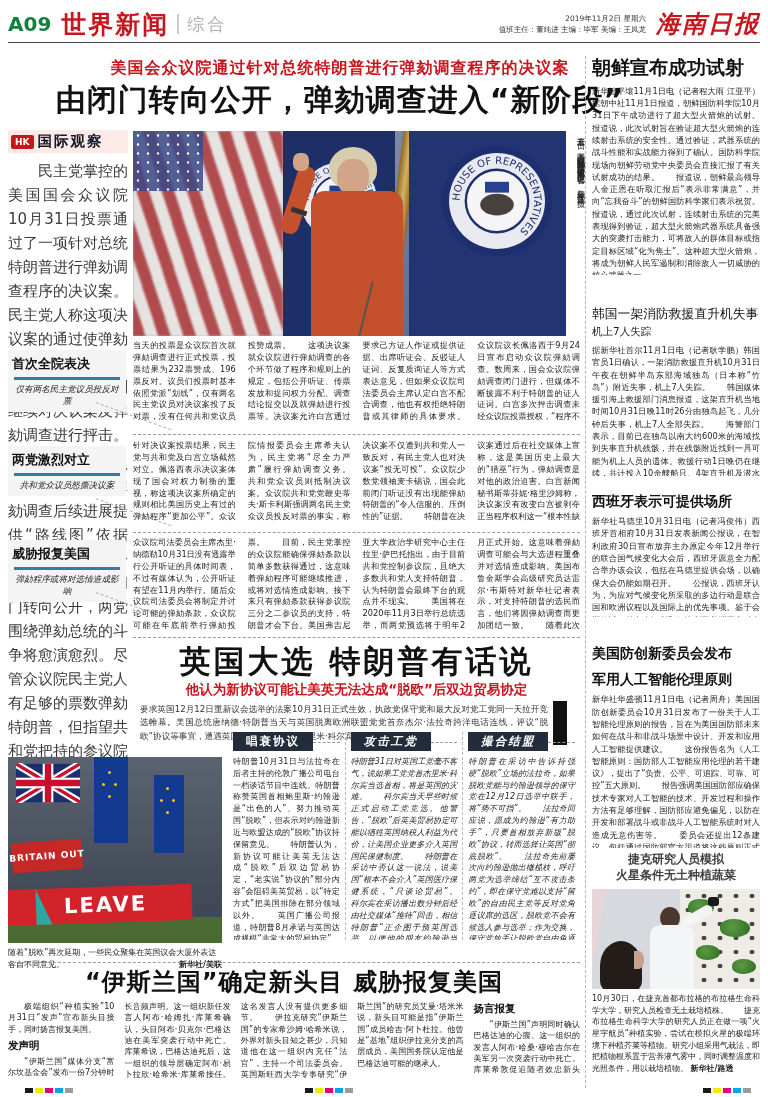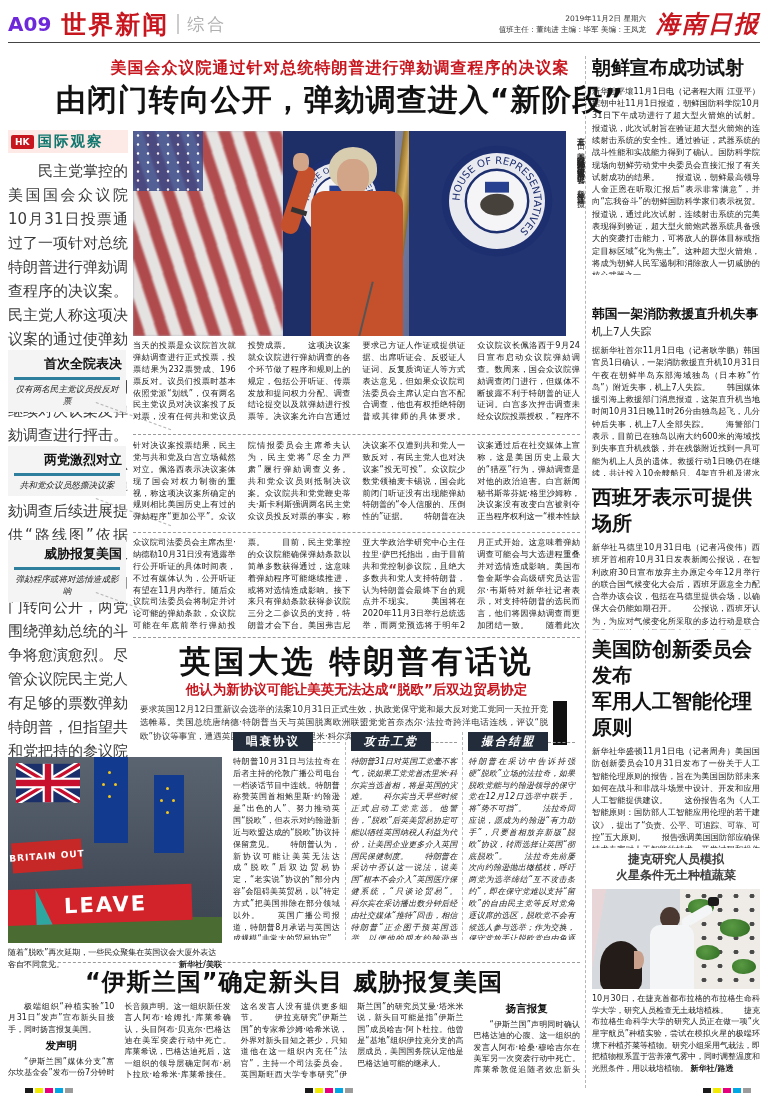--- a/index.html
+++ b/index.html
@@ -1,42 +1,42 @@
 <!DOCTYPE html>
 <html><head>
 <meta charset="utf-8">
 <style>
   html,body{margin:0;padding:0;background:#e9e9e9;}
   .page{position:relative;width:768px;height:1097px;background:#fff;margin:0 auto;overflow:hidden;
         font-family:"DejaVu Sans","Liberation Sans",sans-serif;color:#222;}
   
   .hdr{position:absolute;left:8px;top:6px;width:752px;height:36px;border-bottom:1px solid #444;
        display:flex;align-items:center;}
-  .hdr-page{color:#6d28d9;font-size:20px;font-weight:bold;margin-right:10px;}
+  .hdr-page{color:#15803d;font-size:20px;font-weight:bold;margin-right:10px;}
   .hdr-sec{color:#c8161e;font-size:25px;font-weight:900;letter-spacing:2px;}
   .hdr-div{width:0;border-left:2px solid #ccc;height:20px;margin:0 8px;}
   .hdr-sub{color:#b0b0b0;font-size:17px;letter-spacing:3px;}
   .hdr-right{margin-left:auto;display:flex;align-items:center;gap:10px;}
   .hdr-date{text-align:right;font-size:7.5px;color:#333;line-height:1.5;}
   .hdr-brand{color:#c8161e;font-size:24px;font-weight:bold;font-style:italic;letter-spacing:2px;
              font-family:"DejaVu Serif","Liberation Serif",serif;}
   
   .kicker{position:absolute;left:40px;top:58px;width:600px;text-align:center;color:#c8161e;
           font-size:16px;font-weight:bold;letter-spacing:1px;}
   .bigtitle{position:absolute;left:20px;top:80px;width:640px;text-align:center;color:#111;
             font-size:30px;font-weight:900;letter-spacing:1px;}
   
   .obs{position:absolute;left:8px;top:130px;width:120px;}
   .obs-head{display:flex;align-items:center;gap:4px;background:#fdeae6;padding:2px 3px;margin-bottom:6px;}
   .obs-logo{background:#c8161e;color:#fff;font-size:9px;font-weight:bold;padding:2px 4px;border-radius:2px;}
-  .obs-label{color:#0f766e;font-size:14.5px;font-weight:900;letter-spacing:2px;}
+  .obs-label{color:#0f172a;font-size:14.5px;font-weight:900;letter-spacing:2px;}
   .obs p{margin:0 0 4px;font-size:15px;line-height:1.6;color:#3a3a3a;text-align:justify;text-indent:2em;}
   .pulse{margin-top:6px;}
   .marker{position:absolute;left:8px;width:118px;background:#f4f4f4;padding:5px 4px 4px;box-sizing:border-box;}
-  .marker .mt{font-size:13px;font-weight:bold;color:#111;text-align:right;}
+  .marker .mt{font-size:13px;font-weight:bold;color:#111;text-align:left;}
   .marker .mbar{height:3px;background:#2e7f9e;margin:4px 2px;}
   .marker .ms{font-size:8.6px;font-style:italic;color:#222;text-align:center;
               font-family:"DejaVu Serif","Liberation Serif",serif;}
   .mconn{position:absolute;border-top:1px dashed #b5b5b5;width:80px;transform:rotate(20deg);transform-origin:0 0;}
   
   .photo-main{position:absolute;left:133px;top:131px;width:433px;height:205px;overflow:hidden;
               background:linear-gradient(100deg,#9aa0ae 0%,#c3c7d1 35%,#56608a 70%,#2b3a6b 100%);}
   .pm-stripes{position:absolute;left:0;top:0;width:150px;height:100%;
       background:repeating-linear-gradient(72deg,rgba(178,58,58,.85) 0 12px,rgba(236,233,230,.9) 12px 24px);
       filter:blur(1.2px);}
@@ -95,27 +95,27 @@
   .uk-box{background:#222c3a;color:#fff;font-size:11.5px;font-weight:bold;text-align:center;
           padding:2px 0;width:80px;margin:0 auto;letter-spacing:2px;}
   .uk-boxdash{flex:1;border-top:1px dashed #999;margin-top:1px;}
   .uk-col p{margin:0;font-size:8px;line-height:1.48;text-align:justify;color:#222;}
   
   .is-title{position:absolute;left:8px;top:966px;width:572px;text-align:center;font-size:24px;
             font-weight:900;color:#111;letter-spacing:1px;}
   .is-body{position:absolute;left:8px;top:1001px;width:572px;height:86px;column-count:5;column-gap:10px;
            font-size:8px;line-height:1.42;text-align:justify;color:#222;overflow:hidden;}
   .is-body p{margin:0;text-indent:2em;}
-  .is-sub{font-weight:bold;font-size:10.5px;text-align:center;margin:3px 0;color:#111;}
+  .is-sub{font-weight:bold;font-size:10.5px;margin:3px 0;color:#111;}
   
   .sb{position:absolute;left:592px;top:52px;width:168px;}
   .sb-art{position:absolute;left:0;width:168px;overflow:hidden;}
   .sb-t1{font-size:19px;font-weight:900;color:#111;line-height:1.25;}
-  .sb-t-med{font-size:20px;font-weight:900;color:#111;line-height:1.3;}
-  .sb-t-one{font-size:12.8px;font-weight:700;color:#111;}
+  .sb-t-med{font-size:14px;font-weight:900;color:#111;line-height:1.3;margin-top:8px;}
+  .sb-t-one{font-size:12.8px;font-weight:400;color:#111;}
   .sb-t-sub{font-size:10.5px;color:#222;margin-top:2px;}
   .sb-body{font-size:8.2px;line-height:1.5;text-align:justify;color:#222;margin-top:5px;overflow:hidden;}
   .sb-t-center{text-align:center;font-size:12px;font-weight:900;color:#404040;line-height:1.3;}
   .photo-cz{position:relative;width:168px;height:100px;margin-top:6px;overflow:hidden;
             background:linear-gradient(100deg,#e8d5d8 0 14px,#d6dade 14px 60%,#e3e0da 60%);}
   .cz-wall{position:absolute;right:0;top:0;width:80px;height:100%;background:#efece7;
       background-image:radial-gradient(#4a4a4a 2.2px,transparent 2.8px);background-size:16px 14px;}
   .cz-plant{position:absolute;background:radial-gradient(circle at 40% 40%,#5a9a43,#2e6b22);
       border-radius:46% 54% 52% 48%;}
   .cz-coat{position:absolute;left:58px;top:36px;width:44px;height:64px;background:#f4f5f7;

